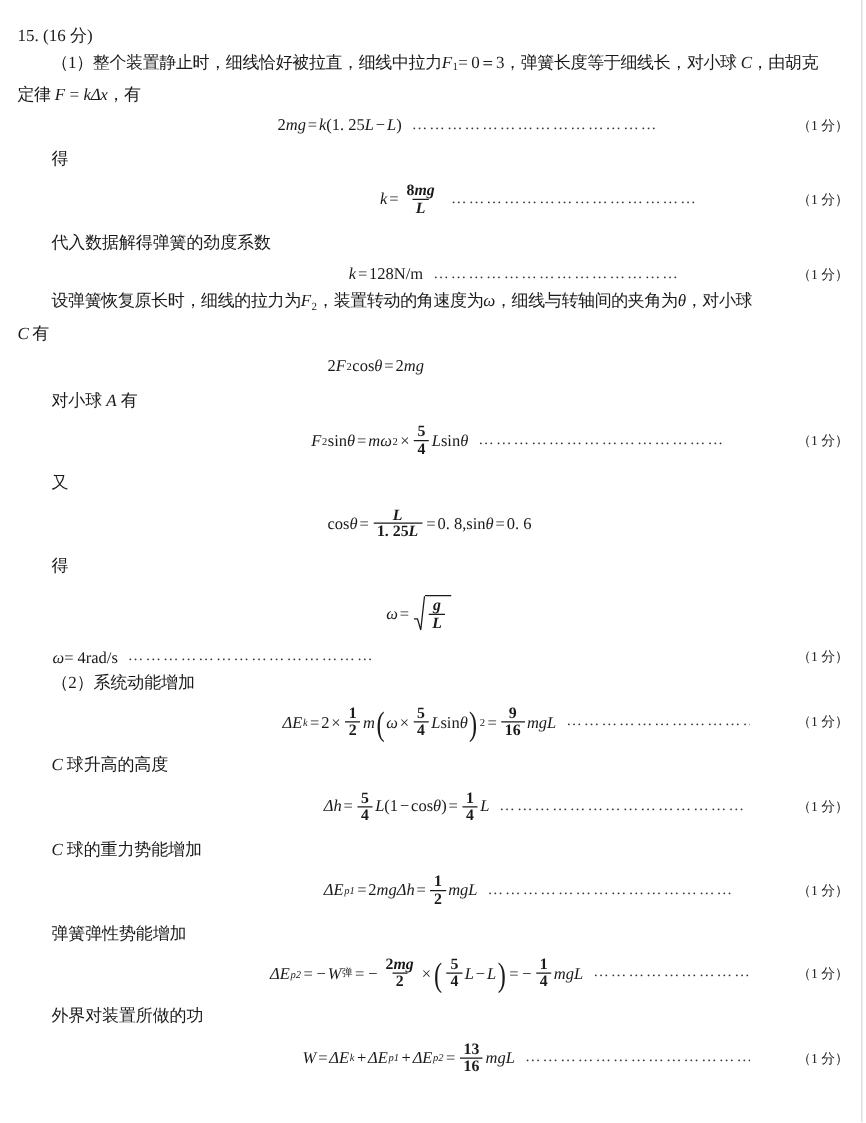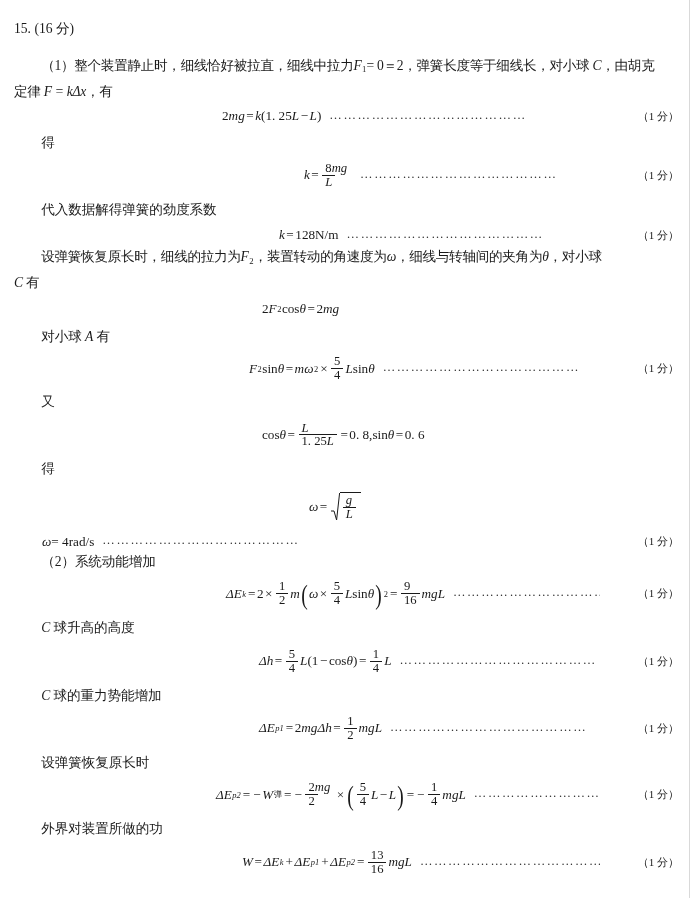--- a/index.html
+++ b/index.html
@@ -90,25 +90,26 @@
   
   .mi { font-style: italic; font-family: "Liberation Serif", serif; }
   .mn, .mo { font-style: normal; }
   .mo { padding: 0 1.5px; }
   sub.ms { font-size: 0.64em; font-style: italic; vertical-align: -0.28em; padding: 0 0.5px;}
   sub.msn { font-size: 0.64em; font-style: normal; vertical-align: -0.28em; padding: 0 0.5px;}
   sup.mp { font-size: 0.64em; font-style: normal; vertical-align: 0.55em; padding: 0 0.5px;}
   .frac {
     display: inline-flex;
     flex-direction: column;
-    align-items: flex-start;
+    align-items: center;
     vertical-align: middle;
     margin: 0 2px;
     line-height: 1.02;
     font-size: 0.96em;
+    font-weight: bold;
   }
   .frac > .num { padding: 0 3px 0px 3px; }
   .frac > .den { padding: 0px 3px 0 3px; border-top: 1px solid #1a1a1a; }
   .sqrt {
     display: inline-flex;
     align-items: stretch;
     vertical-align: middle;
     margin-left: 2px;
   }
   .sqrt .radical {
@@ -134,27 +135,27 @@
   }
   .cjk { font-family: Liberation Serif, serif; }
 </style>
 </head>
 <body>
 
 <div class="page">
   <div class="edge-rule"></div>
   <div class="content">
 
-    <div class="line" style="margin-bottom:16px;">
+    <div class="line" style="margin-bottom:0;">
       <span>15.</span>
       <span>(16 分)</span>
     </div>
 
     <div class="para indent tight">
-      <span>（1）</span><span class="cjk">整个装置静止时，细线恰好被拉直，细线中拉力</span><span class="mi">F</span><sub class="msn">1</sub><span>= 0</span><span class="cjk">＝2，弹簧长度等于细线长，对小球</span> <span class="mi">C</span><span class="cjk">，由胡克</span><br>
+      <span>（1）</span><span class="cjk">整个装置静止时，细线恰好被拉直，细线中拉力</span><span class="mi">F</span><sub class="msn">1</sub><span>= 0</span><span class="cjk">＝3，弹簧长度等于细线长，对小球</span> <span class="mi">C</span><span class="cjk">，由胡克</span><br>
       <span class="cjk">定律</span>
       <span class="mi">F = kΔx</span><span class="cjk">，有</span>
     </div>
 
     <div class="eq-row" style="margin-top:6px;">
       <span class="eq-spacer" style="width:208px;"></span>
       <span class="eq-body">
         <span class="mn">2</span>
           <span class="mi">m</span>
           <span class="mi">g</span>
@@ -404,21 +405,21 @@
             <span class="num"><span class="mn">1</span></span>
             <span class="den"><span class="mn">2</span></span>
           </span>
           <span class="mi">mgL</span>
       </span>
       <span class="leader">……………………………………</span>
       <span class="score">（1 分）</span>
     </div>
 
     <div class="para indent" style="margin-top:10px;">
-      <span class="cjk">设弹簧恢复原长时</span>
+      <span class="cjk">弹簧弹性势能增加</span>
     </div>
 
     <div class="eq-row" style="margin-top:8px;">
       <span class="eq-spacer" style="width:202px;"></span>
       <span class="eq-body">
         <span class="mi">Δ</span>
           <span class="mi">E</span>
           <sub class="ms">p2</sub>
           <span class="mo">=</span>
           <span class="mo">−</span>

